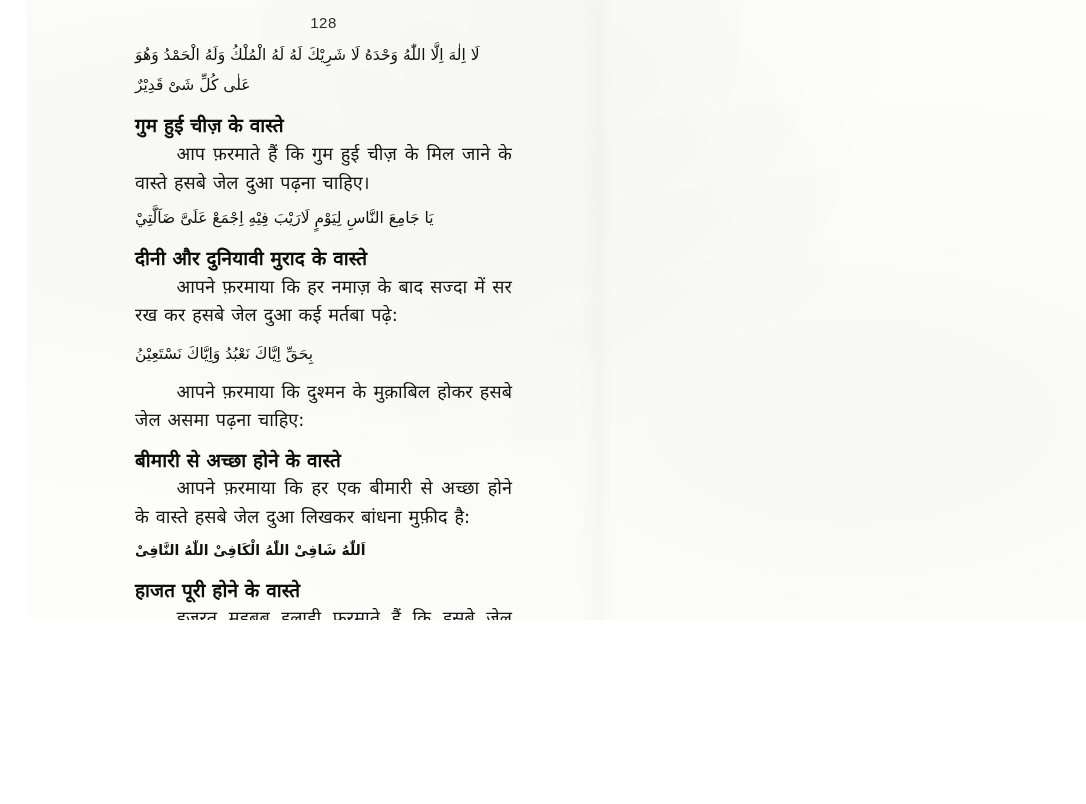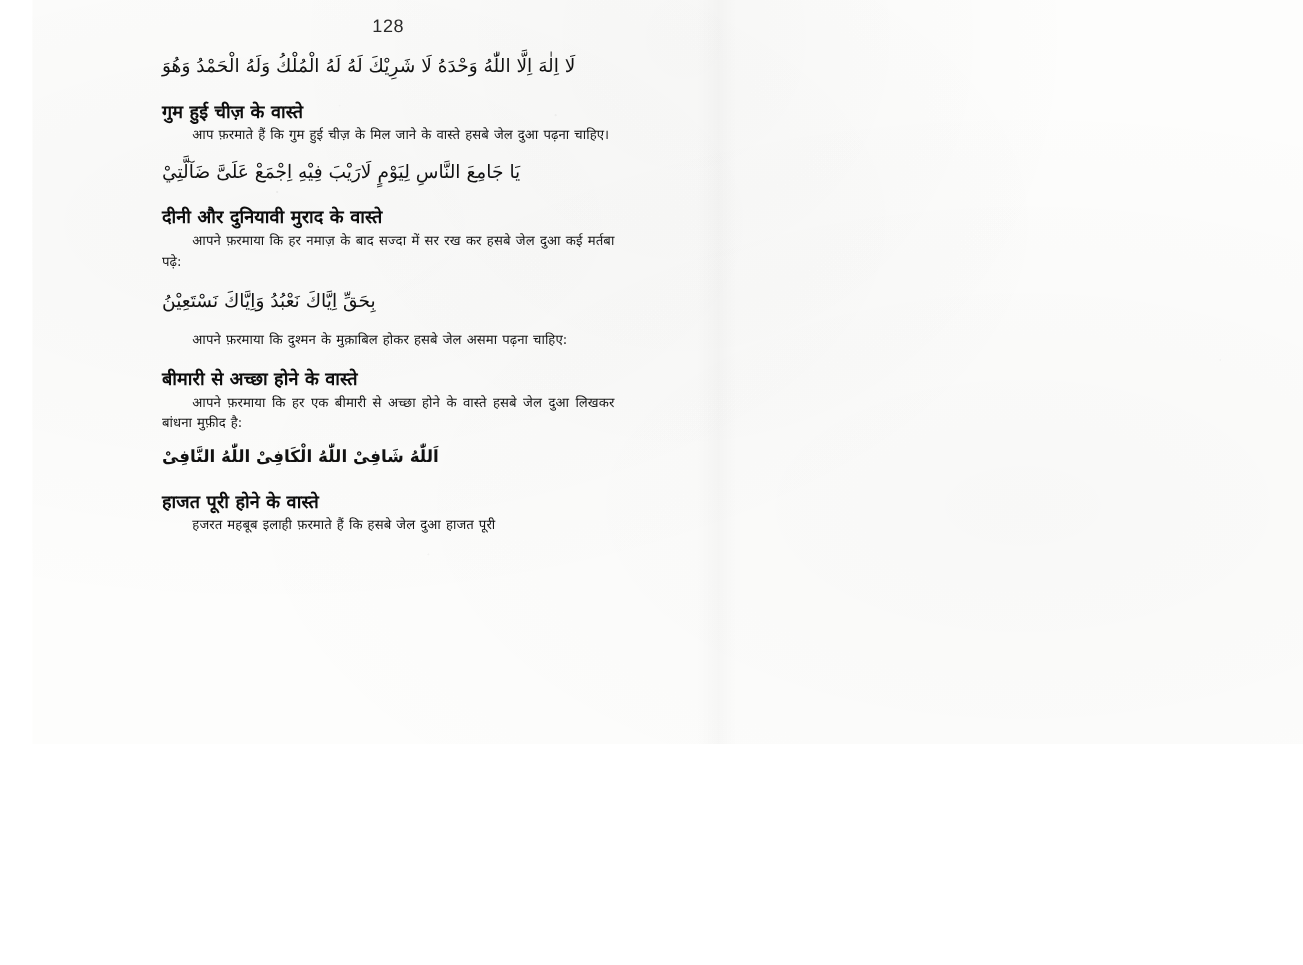--- a/index.html
+++ b/index.html
@@ -51,31 +51,31 @@
   .folio {
     text-align: center;
     font-family: "Liberation Sans", sans-serif;
     font-size: 15px;
     letter-spacing: 0.5px;
     color: #2b2b2b;
   }
 
   h2.heading {
     font-family: "DejaVu Sans", sans-serif;
-    font-size: 15px;
+    font-size: 19px;
     font-weight: bold;
     margin: 13px 0 1px 0;
     letter-spacing: 0.1px;
     line-height: 1.35;
     color: #0d0d0d;
   }
 
   p.para {
     font-family: "DejaVu Sans", sans-serif;
-    font-size: 11px;
+    font-size: 18px;
     line-height: 1.58;
     margin: 1px 0 4px 0;
     text-align: justify;
     text-indent: 2.3em;
     letter-spacing: 0.05px;
     color: #141414;
     word-spacing: 0.06em;
   }
 
   
@@ -129,20 +129,21 @@
 <div class="scan">
 
   <div class="spread">
 
     <div class="page page-left">
 
       <div class="folio">128</div>
 
       <div class="ar">
         <div>لَا اِلٰهَ اِلَّا اللّٰهُ وَحْدَهُ لَا شَرِيْكَ لَهُ لَهُ الْمُلْكُ وَلَهُ الْحَمْدُ وَهُوَ</div>
+        <div>عَلٰى كُلِّ شَىْ قَدِيْرٌ</div>
       </div>
 
       <h2 class="heading">गुम हुई चीज़ के वास्ते</h2>
       <p class="para">आप फ़रमाते हैं कि गुम हुई चीज़ के मिल जाने के वास्ते हसबे जेल दुआ पढ़ना चाहिए।</p>
 
       <div class="ar tight">
         <div>يَا جَامِعَ النَّاسِ لِيَوْمٍ لَارَيْبَ فِيْهِ اِجْمَعْ عَلَىَّ ضَآلَّتِيْ</div>
       </div>
 
       <h2 class="heading">दीनी और दुनियावी मुराद के वास्ते</h2>

